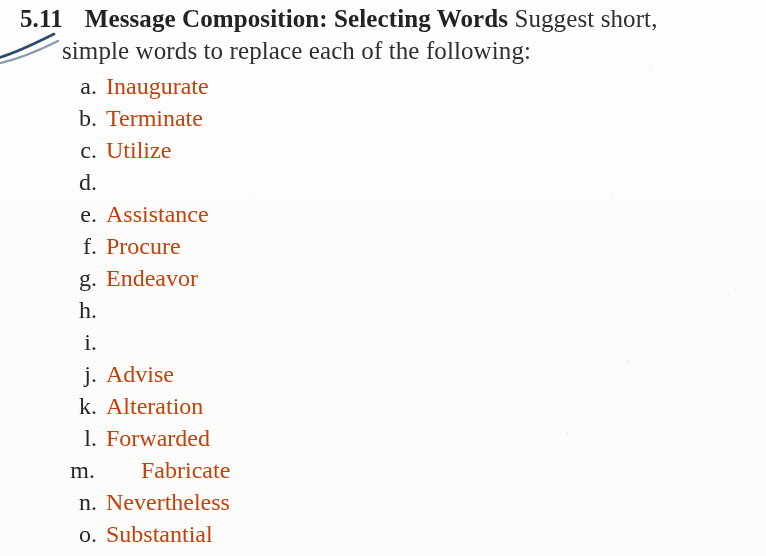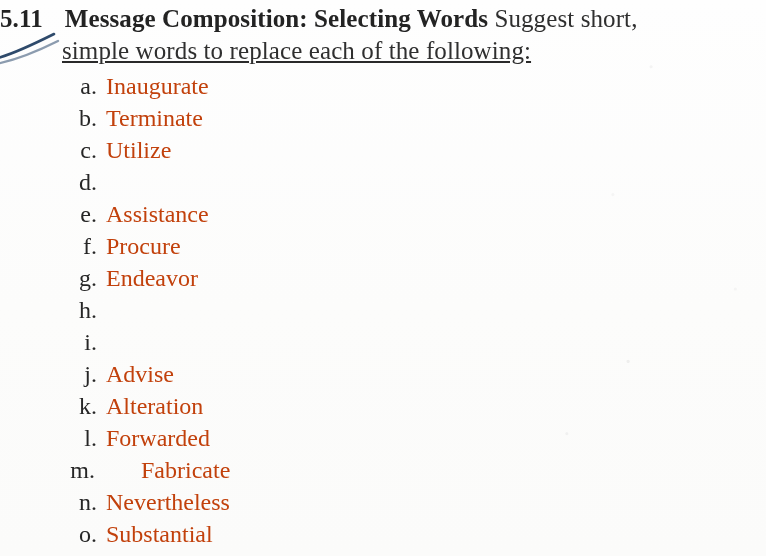--- a/index.html
+++ b/index.html
@@ -43,22 +43,22 @@
     top: 0;
     width: 766px;
   }
   .heading-line {
     position: absolute;
     white-space: nowrap;
     font-size: 25px;
     line-height: 30px;
     letter-spacing: .1px;
   }
-  .heading-line.l1 { left: 0; top: 4px; }
-  .heading-line.l2 { left: 62px; top: 36px; text-decoration: underline; }
+  .heading-line.l1 { left: 20px; top: 4px; }
+  .heading-line.l2 { left: 62px; top: 36px; }
 
   .ex-num {
     font-weight: 700;
     color: #232323;
     margin-right: 22px;
   }
   .ex-title {
     font-weight: 700;
     color: #232323;
   }

